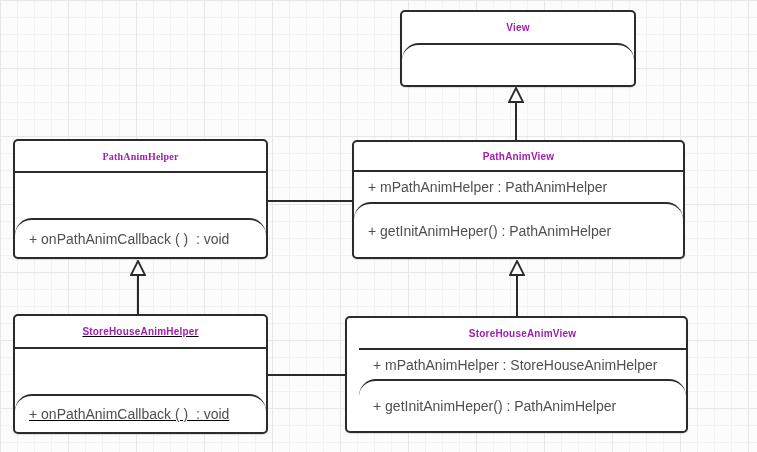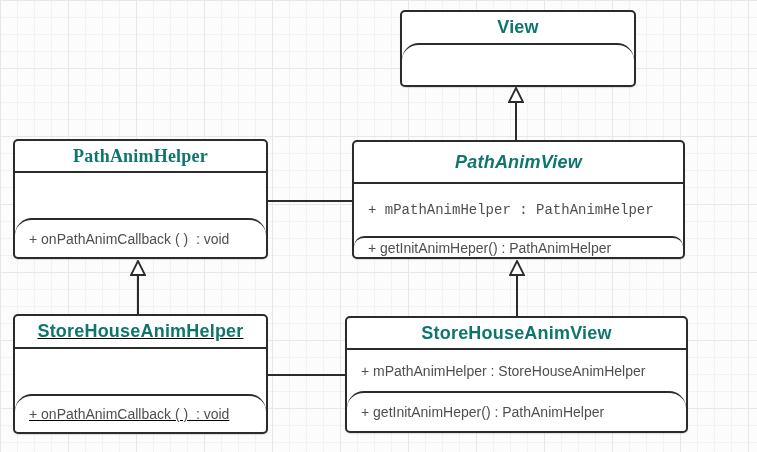--- a/index.html
+++ b/index.html
@@ -28,23 +28,23 @@
     border-radius: 5px;
     display: flex;
     flex-direction: column;
     box-shadow: 0 1px 1px rgba(0,0,0,0.12);
   }
   .uml-title {
     box-sizing: border-box;
     display: flex;
     align-items: center;
     justify-content: center;
-    font-size: 18px;
+    font-size: 10px;
     font-weight: bold;
-    color: #0f766e;
+    color: #a21caf;
     letter-spacing: 0.2px;
   }
   .uml-compartment {
     box-sizing: border-box;
     border-top: 2px solid #2b2b2b;
     display: flex;
     align-items: center;
   }
   .uml-compartment.grow { flex: 1 1 auto; border-radius: 17px; }
   .uml-member {
@@ -81,40 +81,40 @@
 
   <div class="uml-box" style="left:13px; top:139px; width:255px; height:120px;">
     <div class="uml-title" style="height:30px;font-family:Liberation Serif, serif;">PathAnimHelper</div>
     <div class="uml-compartment" style="height:47px;"></div>
     <div class="uml-compartment grow">
       <div class="uml-member">+ onPathAnimCallback ( )  : void</div>
     </div>
   </div>
 
   <div class="uml-box" style="left:352px; top:140px; width:333px; height:119px;">
-    <div class="uml-title" style="height:40px;font-style:italic;">PathAnimView</div>
-    <div class="uml-compartment" style="height:54px;font-family:Liberation Mono, monospace;">
+    <div class="uml-title" style="height:28px;">PathAnimView</div>
+    <div class="uml-compartment" style="height:32px;">
       <div class="uml-member">+ mPathAnimHelper : PathAnimHelper</div>
     </div>
     <div class="uml-compartment grow">
       <div class="uml-member">+ getInitAnimHeper() : PathAnimHelper</div>
     </div>
   </div>
 
   <div class="uml-box" style="left:13px; top:314px; width:255px; height:120px;text-decoration:underline;">
     <div class="uml-title" style="height:31px;">StoreHouseAnimHelper</div>
     <div class="uml-compartment" style="height:47px;"></div>
     <div class="uml-compartment grow">
       <div class="uml-member">+ onPathAnimCallback ( )  : void</div>
     </div>
   </div>
 
-  <div class="uml-box" style="left:345px; top:316px; width:343px; height:117px;">
+  <div class="uml-box" style="left:345px; top:316px; width:343px; height:117px;padding-left:12px;">
     <div class="uml-title" style="height:30px;">StoreHouseAnimView</div>
-    <div class="uml-compartment" style="height:43px;">
+    <div class="uml-compartment" style="height:31px;">
       <div class="uml-member">+ mPathAnimHelper : StoreHouseAnimHelper</div>
     </div>
     <div class="uml-compartment grow">
       <div class="uml-member">+ getInitAnimHeper() : PathAnimHelper</div>
     </div>
   </div>
 
   <div>
     <svg class="arrowhead" style="left:508px; top:87px;" viewBox="0 0 16 16">
       <polygon points="8,1 15,15 1,15" fill="#ffffff" stroke="#2b2b2b" stroke-width="1.8"></polygon>

